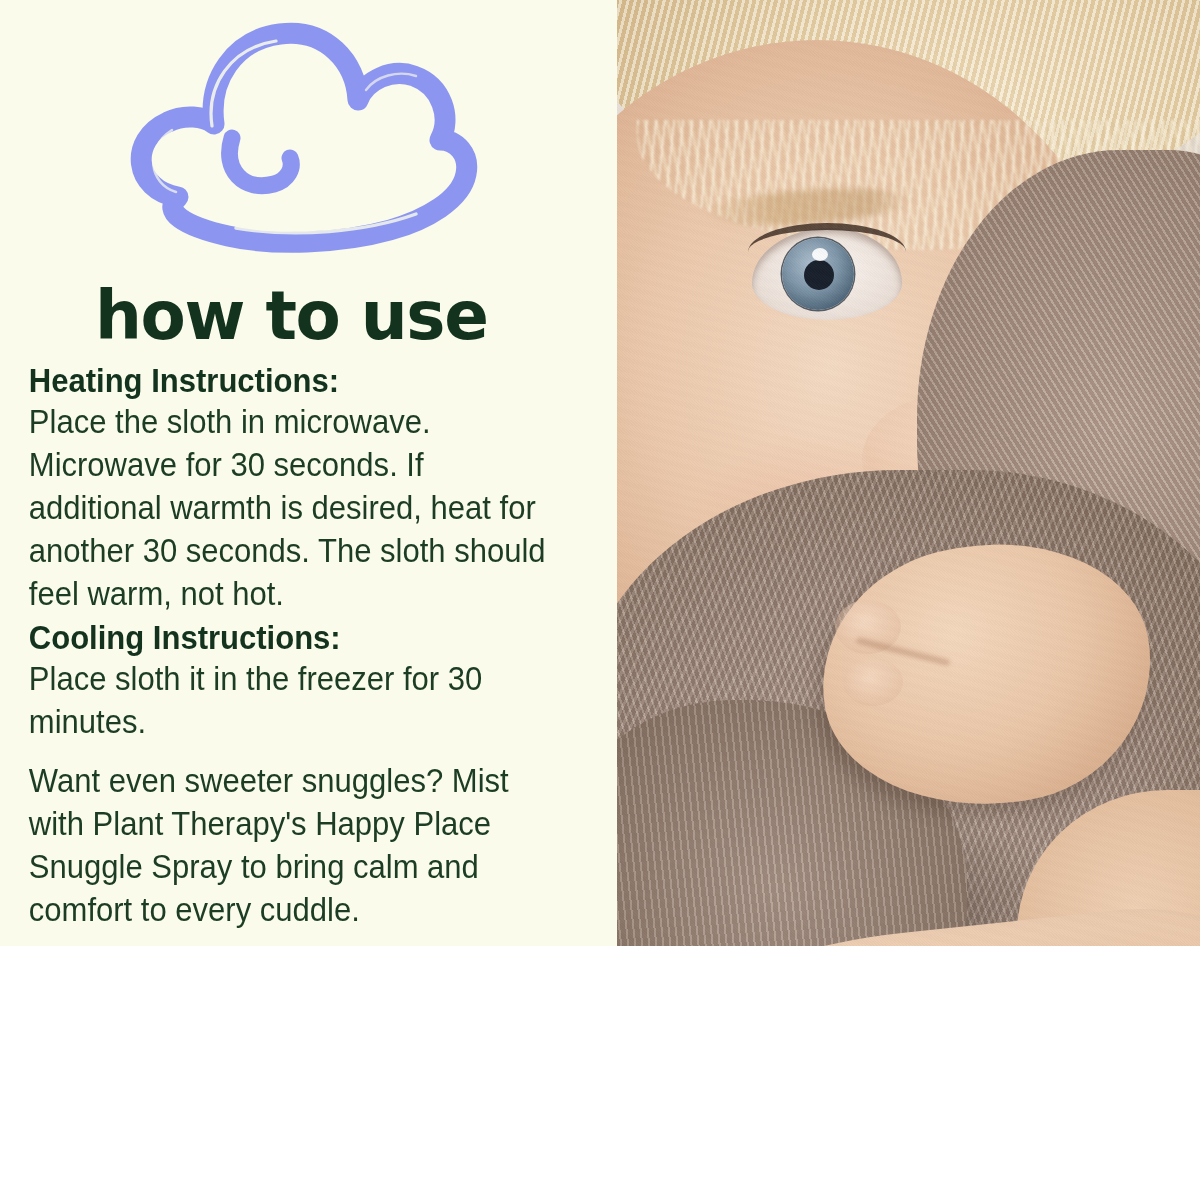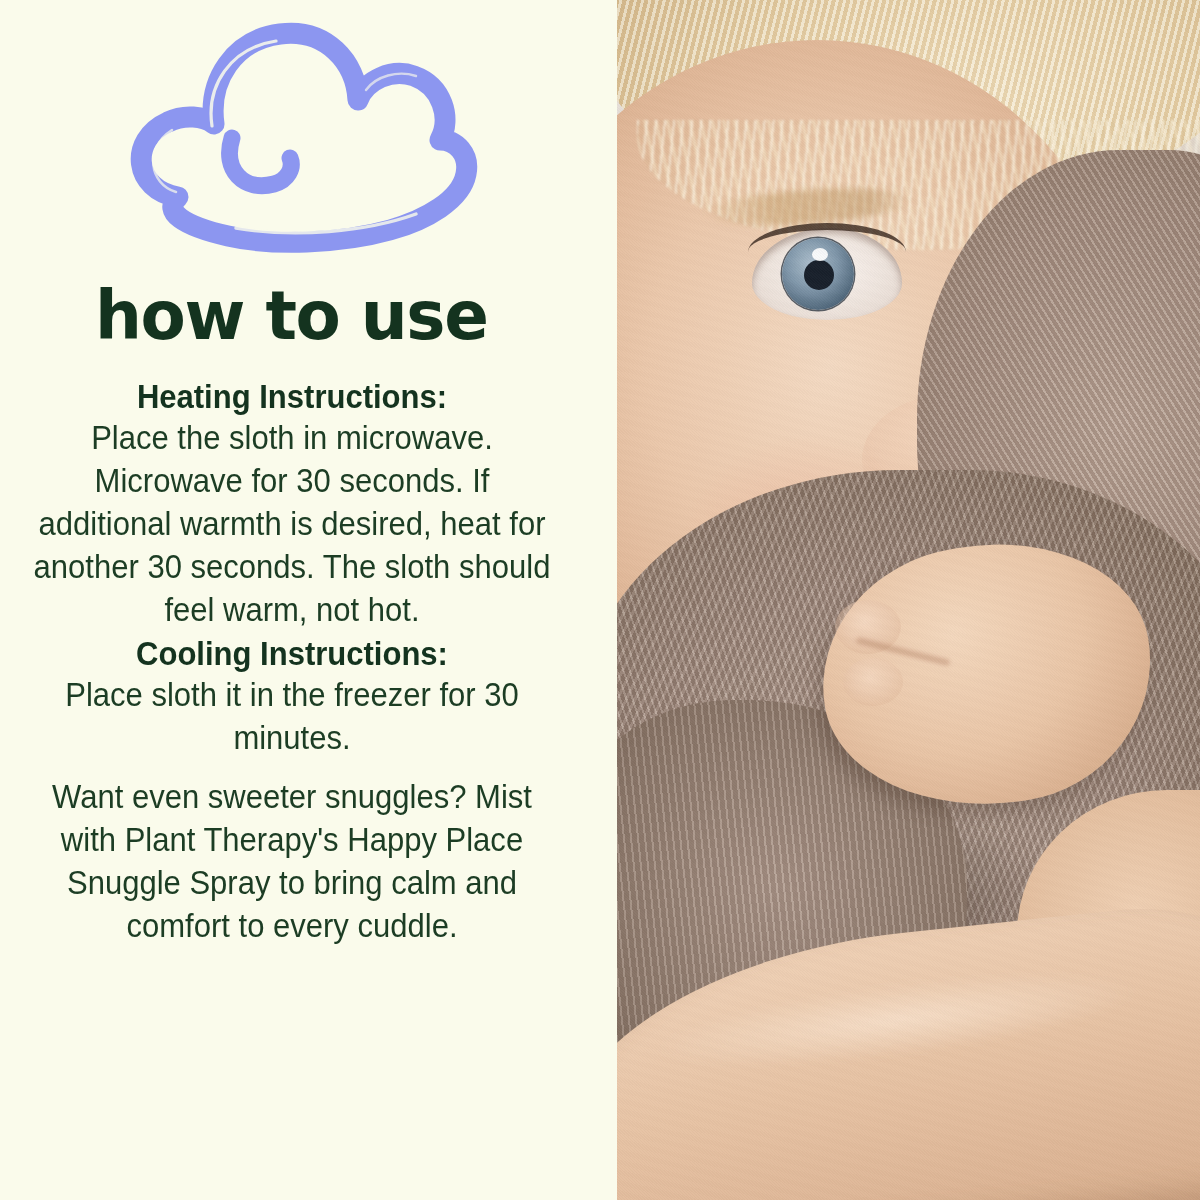--- a/index.html
+++ b/index.html
@@ -6,21 +6,21 @@
     margin: 0;
     padding: 0;
     background: #ffffff;
   }
   body {
     font-family: "Liberation Sans", sans-serif;
   }
   .page {
     position: relative;
     width: 1200px;
-    height: 1200px;
+    height: 946px;
     overflow: hidden;
     display: flex;
     background: #FAFBEB;
     gap: 34px;
   }
 
   
   .info-panel {
     position: relative;
     width: 600px;
@@ -49,22 +49,21 @@
     line-height: 1;
     letter-spacing: -1.5px;
     color: #14331F;
     margin: 8px 0 0 0;
     text-align: center;
     transform: scaleX(0.97);
   }
 
   .body-block {
     width: 560px;
-    margin-top: 28px;
-    text-align: center;
+    margin-top: 12px;
     color: #1C3D24;
   }
 
   .sec-head {
     font-family: "Liberation Sans", sans-serif;
     font-weight: 700;
     font-size: 33px;
     line-height: 1.18;
     color: #14331F;
     margin: 0;

